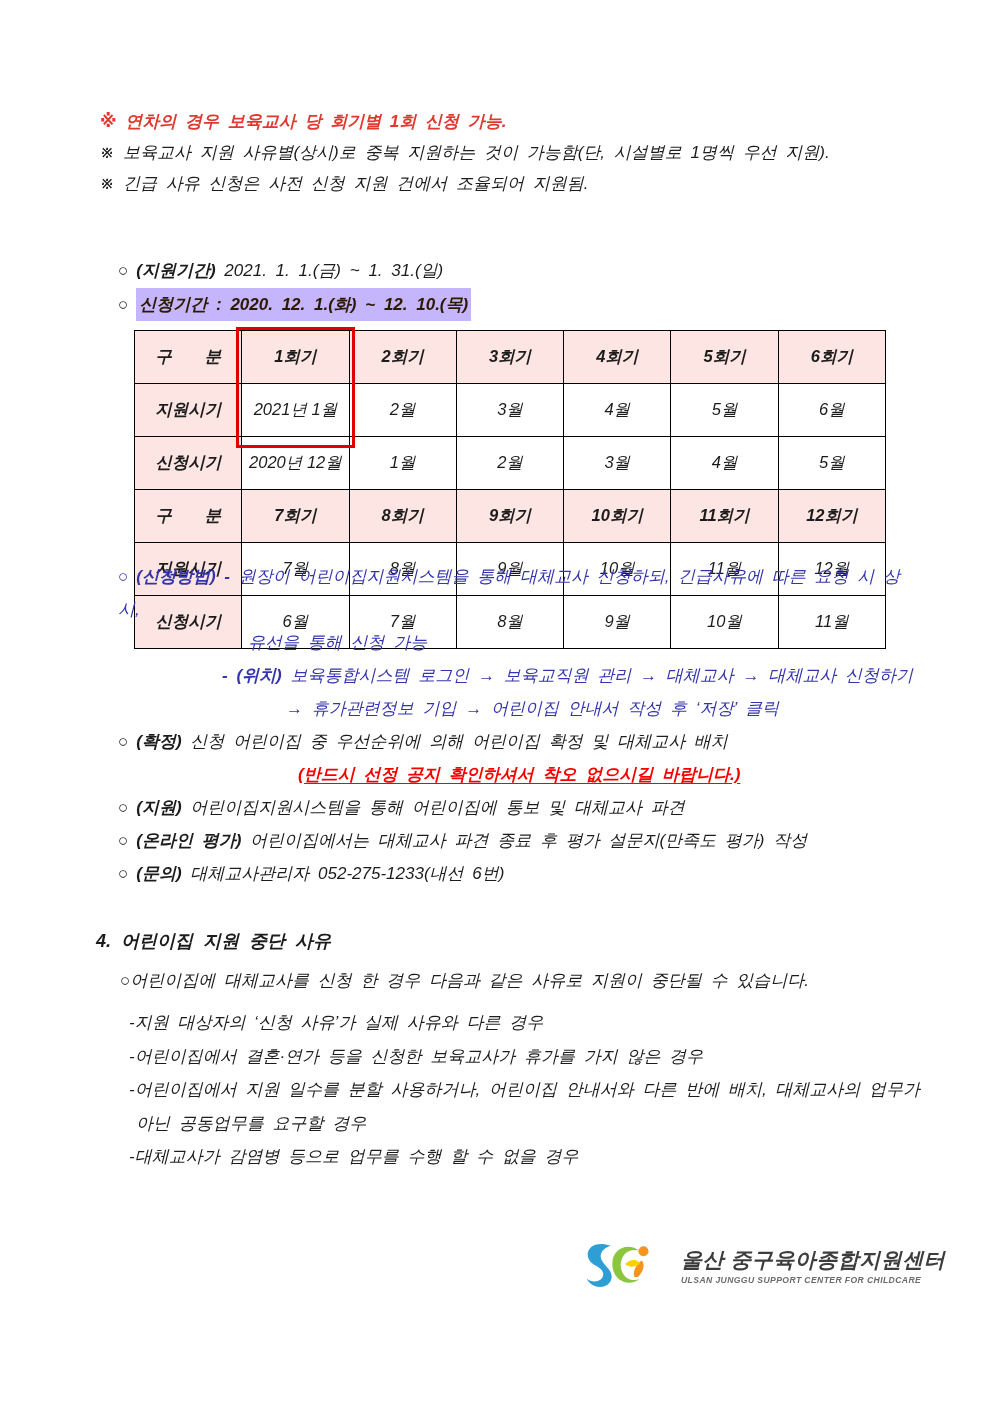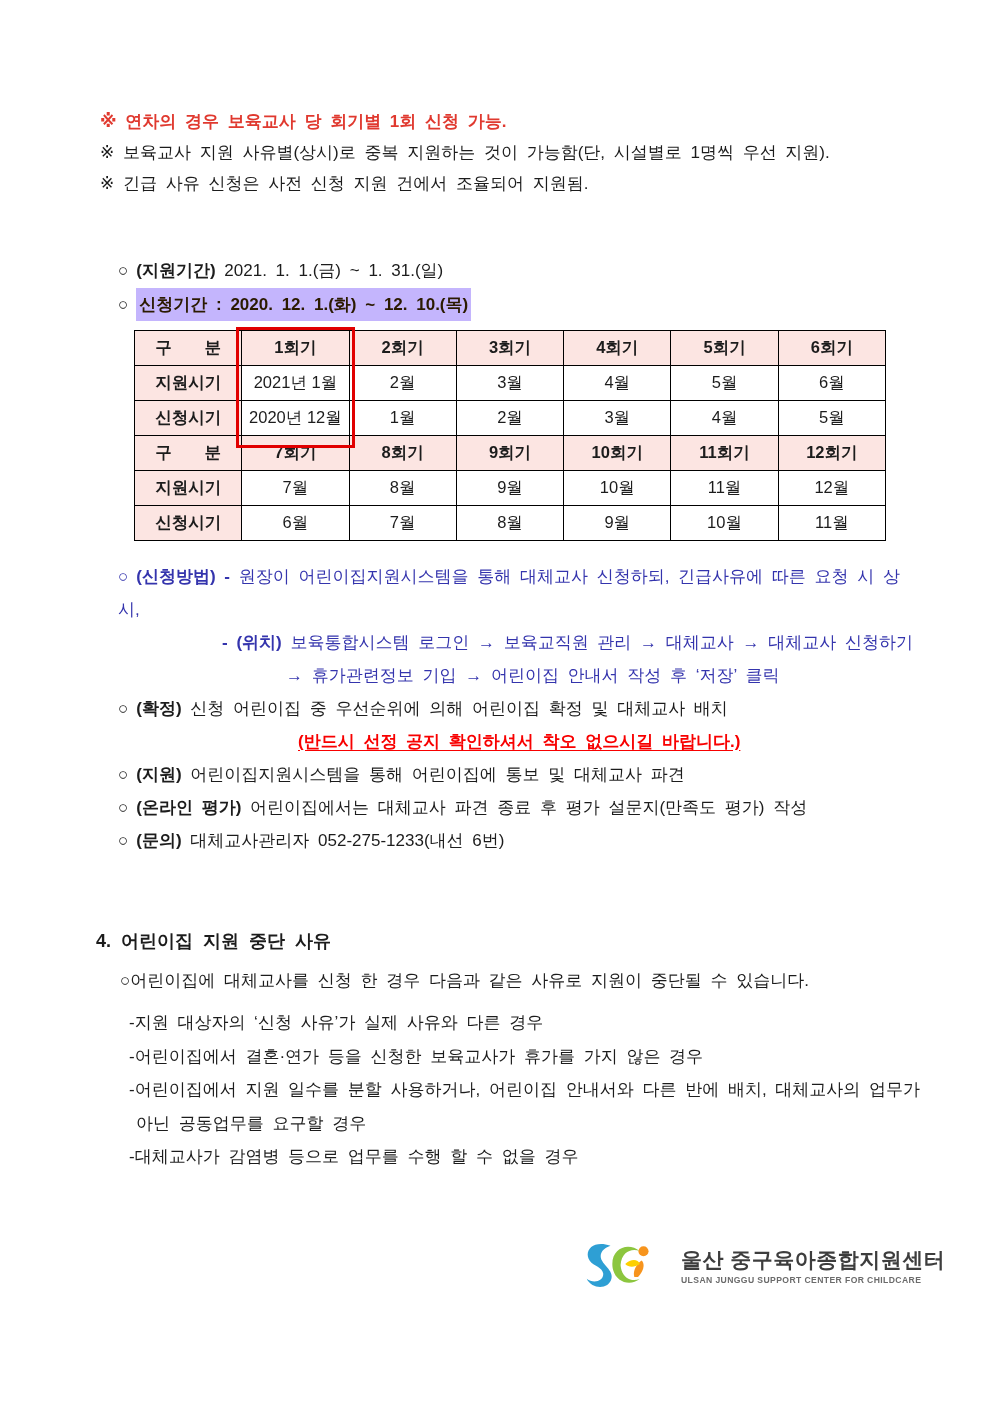--- a/index.html
+++ b/index.html
@@ -1,35 +1,35 @@
 <!DOCTYPE html>
 <html><head>
 <meta charset="utf-8">
 <style>
   html,body{margin:0;padding:0;background:#ffffff;}
   .page{
     position:relative;width:992px;height:1403px;background:#ffffff;
-    font-family:"Liberation Sans","DejaVu Sans",sans-serif;color:#1c1c1c;overflow:hidden;
+    font-family:"Liberation Sans","DejaVu Sans",sans-serif;color:#1c1c1c;overflow:hidden;font-style:italic;
   }
   .abs{position:absolute;}
   
   #notes{left:100px;top:106px;width:810px;font-size:17px;line-height:31px;word-spacing:4px;}
   .note-red{color:#e0392f;font-weight:bold;}
   
   #s3-heading{left:100px;top:220px;font-size:18px;font-weight:bold;word-spacing:5px;}
   #s3-periods{left:118px;top:254px;font-size:17px;line-height:34px;word-spacing:4px;}
   .circ{display:inline-block;margin-right:8px;}
   .bold{font-weight:bold;}
   .hl{background:#c4b5fd;color:#2b1a00;font-weight:bold;padding:7px 3px;}
   
   #table-wrap{left:134px;top:330px;width:752px;}
   table.sched{border-collapse:collapse;table-layout:fixed;width:752px;}
   table.sched td{
     border:1.6px solid #000;height:34px;text-align:center;vertical-align:middle;
-    font-size:16.5px;background:#fff;padding:0 2px;
+    font-size:16.5px;background:#fff;padding:9px 2px;
   }
   table.sched td.hd{background:#fce5e2;font-weight:bold;}
   table.sched td.gubun{word-spacing:28px;}
   #redbox{left:102px;top:-3px;width:113px;height:115px;border:3px solid #e10000;pointer-events:none;}
   
   #s3-bullets{left:118px;top:560px;width:800px;font-size:17px;line-height:33px;word-spacing:4px;}
   .blue{color:#3434ad;}
   .red{color:#f80000;}
   .ind1{padding-left:130px;}
   .ind2{padding-left:104px;}
@@ -129,20 +129,21 @@
         </tbody>
     </table>
     <div class="abs" id="redbox"></div>
   </div>
 
   <div class="abs" id="s3-bullets">
     <div>
       <span class="circ blue">○</span><span class="blue bold">(신청방법) -</span>
       <span class="blue">원장이 어린이집지원시스템을 통해 대체교사 신청하되, 긴급사유에 따른 요청 시 상시,</span>
     </div>
+    <div class="ind1 blue">유선을 통해 신청 가능</div>
     <div class="ind2">
       <span class="blue bold">-</span>
       <span class="blue bold">(위치)</span>
       <span class="blue">보육통합시스템 로그인 → 보육교직원 관리 → 대체교사 → 대체교사 신청하기</span>
     </div>
     <div class="ind3 blue">→ 휴가관련정보 기입 → 어린이집 안내서 작성 후 ‘저장’ 클릭</div>
     <div>
       <span class="circ">○</span><span class="bold">(확정)</span>
       <span>신청 어린이집 중 우선순위에 의해 어린이집 확정 및 대체교사 배치</span>
     </div>

